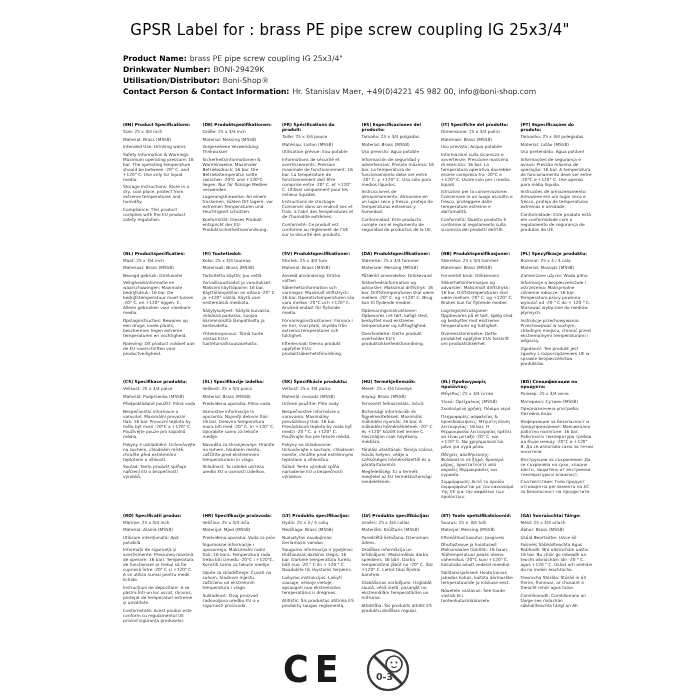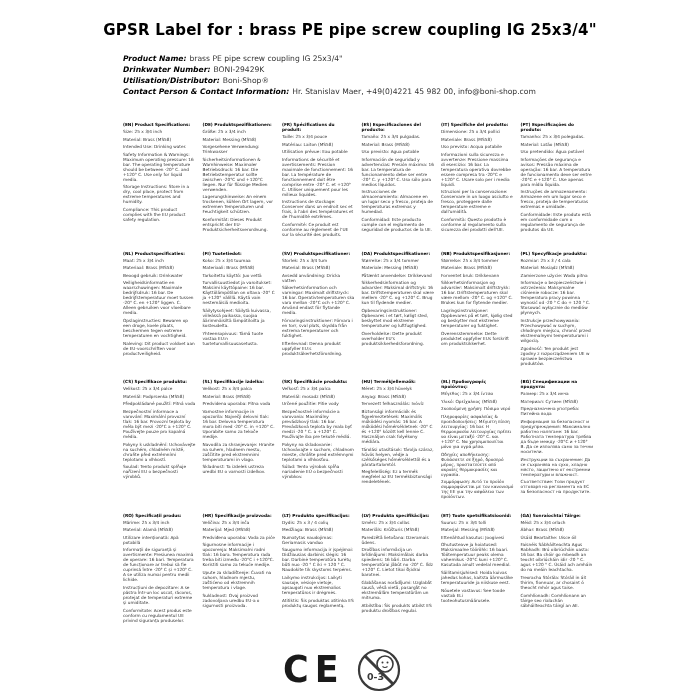--- a/index.html
+++ b/index.html
@@ -3,39 +3,39 @@
 <meta charset="utf-8">
 <style>
   html,body{margin:0;padding:0;}
   body{
     width:700px;height:700px;position:relative;background:#ffffff;
     font-family:"DejaVu Sans","Liberation Sans",sans-serif;color:#222;
     overflow:hidden;
   }
   .page-title{
     position:absolute;top:21px;left:0;width:700px;text-align:center;
-    font-size:15px;font-weight:bold;color:#000;letter-spacing:.2px;
+    font-size:15px;font-weight:normal;color:#000;letter-spacing:.2px;
   }
   .product-info{
     position:absolute;left:123px;top:53px;font-size:7.6px;line-height:11px;color:#333;
   }
-  .info-row .info-label{font-weight:bold;color:#000;margin-right:3px;font-style:italic;}
+  .info-row .info-label{font-weight:bold;color:#000;margin-right:3px;}
   .lang-grid{
     position:absolute;left:123px;top:122px;width:470px;
     display:grid;grid-template-columns:repeat(6,1fr);
     column-gap:7px;row-gap:11px;grid-auto-rows:minmax(111px,auto);
   }
   .lang-block{font-size:4.25px;line-height:1.18;color:#333;overflow:visible;}
   .lang-block .block-title{
     font-size:4.25px;font-weight:bold;color:#000;margin:0 0 2px 0;
   }
   .lang-block p{margin:0 0 2.6px 0;}
   .marks{
     position:absolute;left:283px;top:646px;height:48px;
-    display:flex;align-items:center;gap:11px;
+    display:flex;align-items:center;gap:20px;
   }
   .ce-mark{
     font-size:35px;font-weight:bold;letter-spacing:6px;color:#1a1a1a;
     line-height:1;transform:scaleY(1.04);
   }
   .age-icon svg{display:block;}
 </style>
 </head>
 <body>
 

